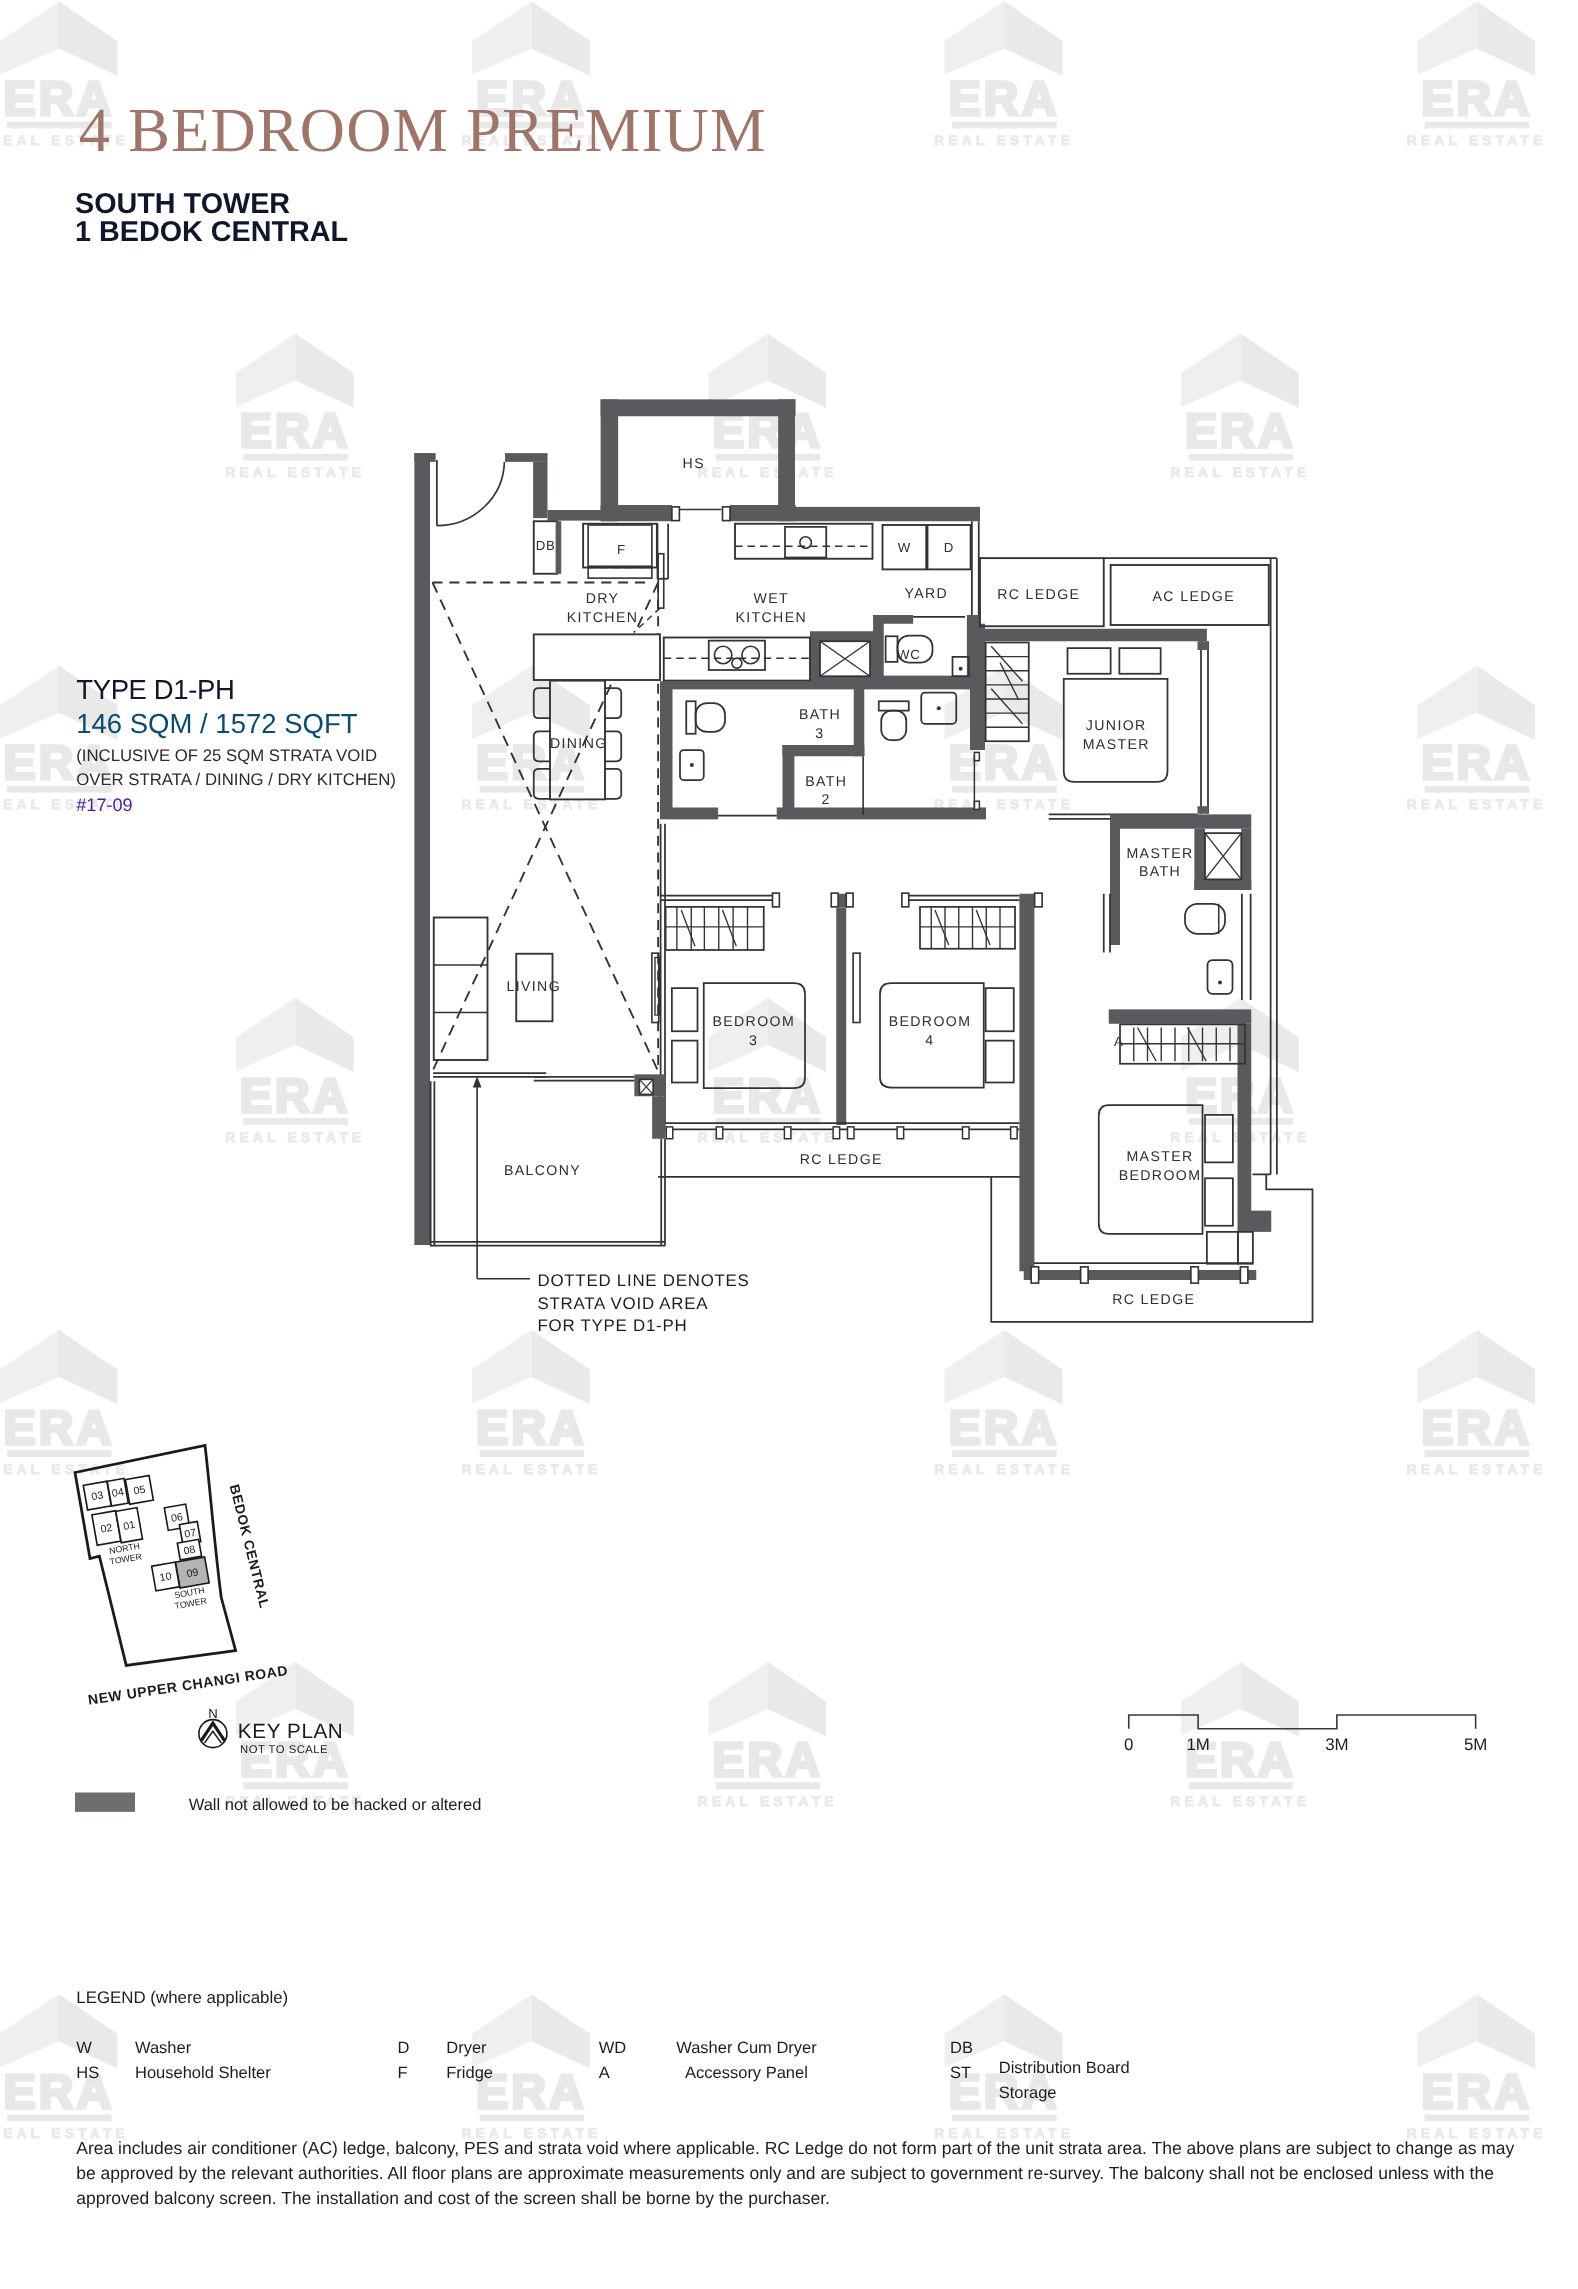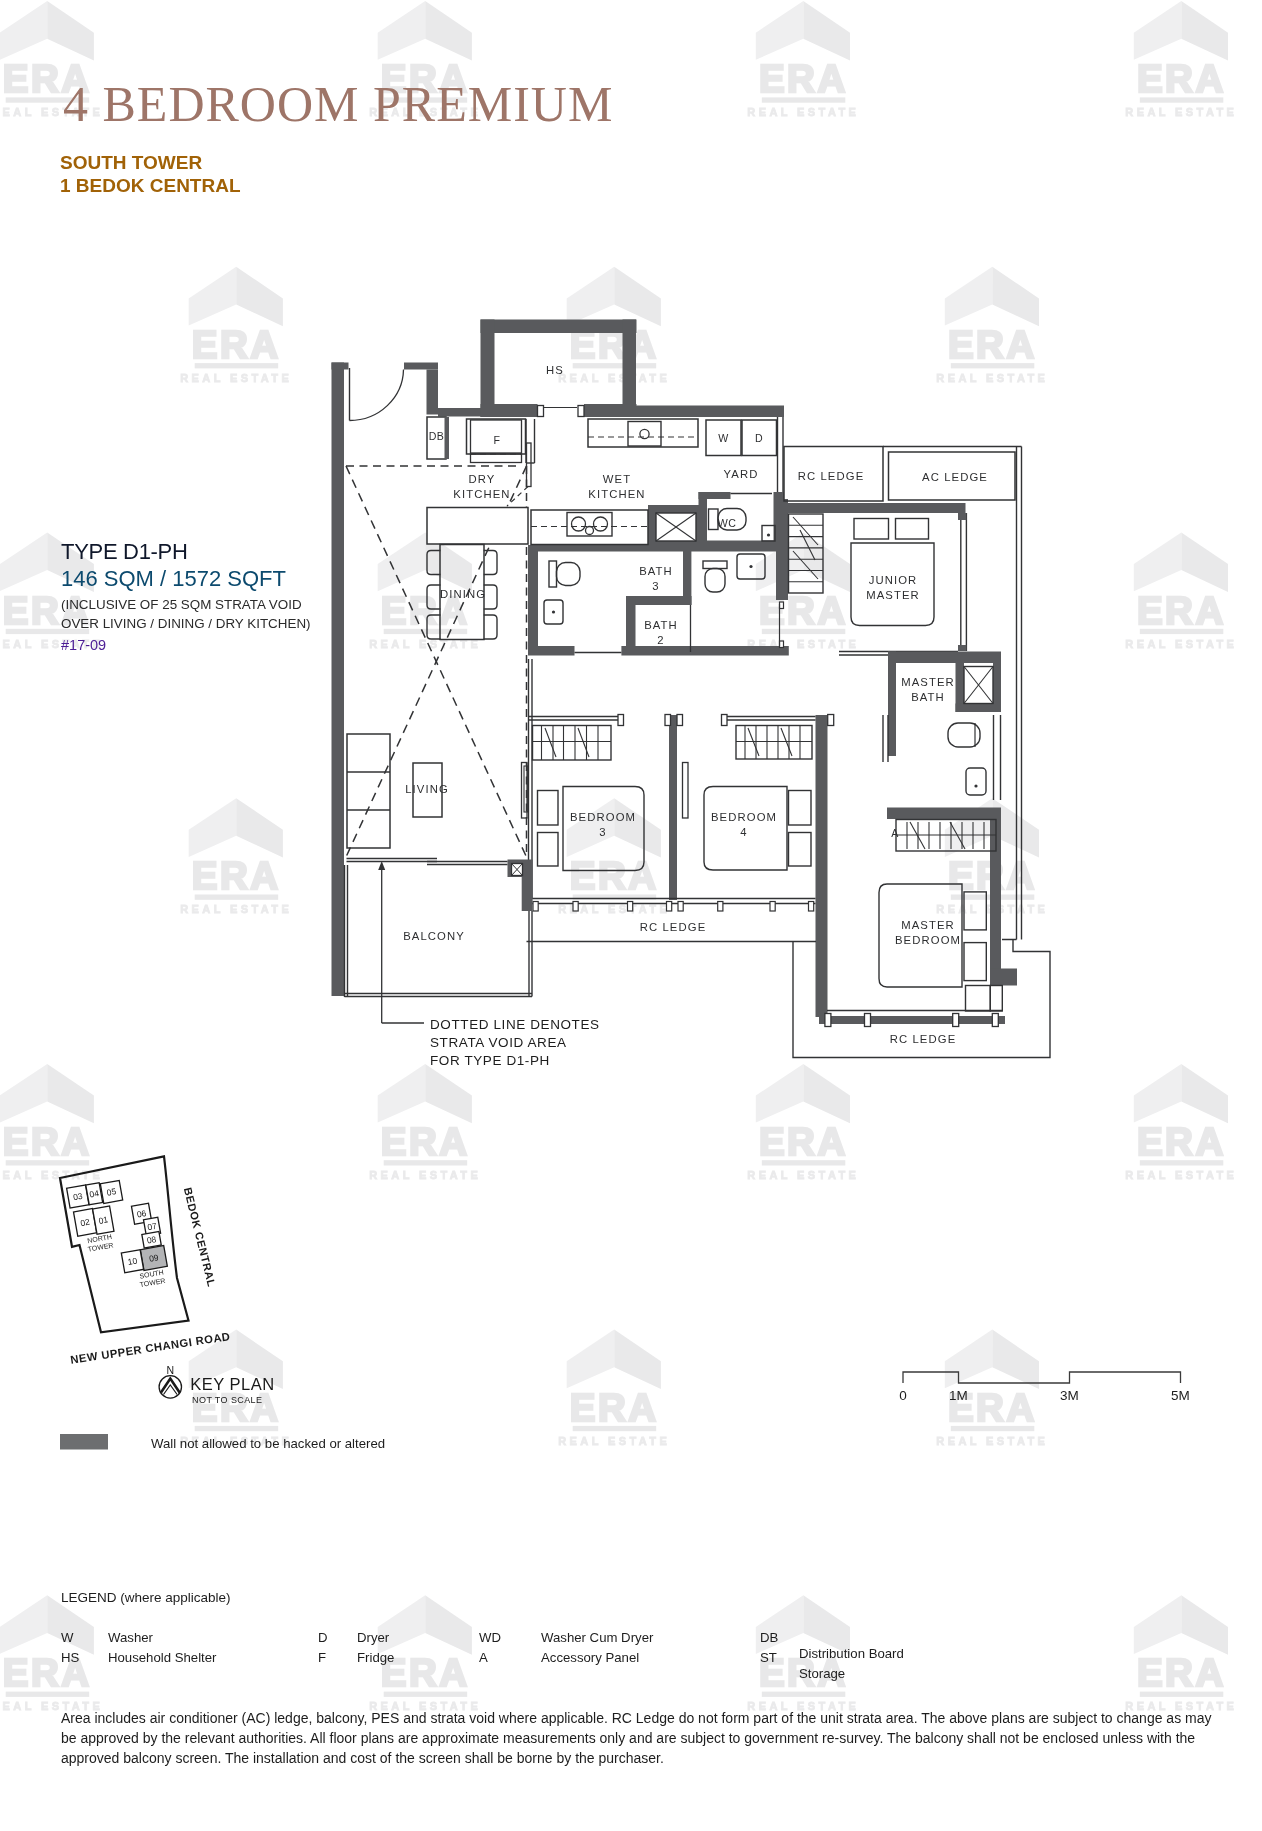--- a/index.html
+++ b/index.html
@@ -41,26 +41,26 @@
 <use href="#wm" x="614.2" y="1329.6"></use>
 <use href="#wm" x="992.3" y="1329.6"></use>
 <use href="#wm" x="47.2" y="1595.3"></use>
 <use href="#wm" x="425.2" y="1595.3"></use>
 <use href="#wm" x="803.3" y="1595.3"></use>
 <use href="#wm" x="1181.3" y="1595.3"></use>
 </svg>
 
 <div class="abs" style="left:63px;top:75px;font-family:'Liberation Serif',serif;font-size:50px;letter-spacing:1px;color:#9e7568;white-space:nowrap;">4 BEDROOM PREMIUM</div>
 
-<div class="abs" style="left:60px;top:151px;font-size:19px;font-weight:bold;letter-spacing:0px;color:#a16207;line-height:23px;">SOUTH TOWER<br>1 BEDOK CENTRAL</div>
+<div class="abs" style="left:60px;top:151px;font-size:23px;font-weight:bold;letter-spacing:0px;color:#0f172a;line-height:23px;">SOUTH TOWER<br>1 BEDOK CENTRAL</div>
 
 <div class="abs" style="left:61px;top:539px;font-size:22px;letter-spacing:-0.3px;color:#0f172a;white-space:nowrap;">TYPE D1-PH</div>
 <div class="abs" style="left:61px;top:566px;font-size:22px;color:#0c4a6e;white-space:nowrap;">146 SQM / 1572 SQFT</div>
 <div class="abs" style="left:61px;top:597px;font-size:13.4px;color:#2b2b2b;white-space:nowrap;">(INCLUSIVE OF 25 SQM STRATA VOID</div>
-<div class="abs" style="left:61px;top:616px;font-size:13.4px;color:#2b2b2b;white-space:nowrap;">OVER LIVING / DINING / DRY KITCHEN)</div>
+<div class="abs" style="left:61px;top:616px;font-size:13.4px;color:#2b2b2b;white-space:nowrap;">OVER STRATA / DINING / DRY KITCHEN)</div>
 <div class="abs" style="left:61px;top:637px;font-size:14.5px;color:#4c1d95;white-space:nowrap;">#17-09</div>
 
 <svg class="abs" style="left:0;top:0" width="1262" height="1831" viewBox="0 0 1262 1831">
 
 <g>
         <rect x="331.5" y="362.5" width="12.5" height="633.5" fill="#595a5d"></rect>
       </g>
 
 <g>
         <rect x="331.5" y="362.5" width="17" height="7" fill="#595a5d"></rect>
@@ -655,18 +655,18 @@
 </svg>
 
 <div class="abs" style="left:61px;top:1590px;font-size:13.5px;color:#1d1d1d;">LEGEND (where applicable)</div>
 
 <div class="abs" style="left:0;top:1628px;font-size:13.2px;color:#1d1d1d;line-height:19.5px;">
   <div class="abs" style="left:61px;white-space:nowrap;">W<br>HS</div>
   <div class="abs" style="left:108px;white-space:nowrap;">Washer<br>Household Shelter</div>
   <div class="abs" style="left:318px;white-space:nowrap;">D<br>F</div>
   <div class="abs" style="left:357px;white-space:nowrap;">Dryer<br>Fridge</div>
   <div class="abs" style="left:479px;white-space:nowrap;">WD<br>A</div>
-  <div class="abs" style="left:541px;white-space:nowrap;">Washer Cum Dryer<br>Accessory Panel</div>
+  <div class="abs" style="left:541px;white-space:nowrap;text-align:center;">Washer Cum Dryer<br>Accessory Panel</div>
   <div class="abs" style="left:760px;white-space:nowrap;">DB<br>ST</div>
   <div class="abs" style="left:799px;white-space:nowrap;margin-top:16px;">Distribution Board<br>Storage</div>
 </div>
 
 <div class="abs" style="left:61px;top:1709px;font-size:14px;color:#1d1d1d;line-height:19.8px;white-space:nowrap;">Area includes air conditioner (AC) ledge, balcony, PES and strata void where applicable. RC Ledge do not form part of the unit strata area. The above plans are subject to change as may<br>be approved by the relevant authorities. All floor plans are approximate measurements only and are subject to government re-survey. The balcony shall not be enclosed unless with the<br>approved balcony screen. The installation and cost of the screen shall be borne by the purchaser.</div>
 </div>
 </body></html>

